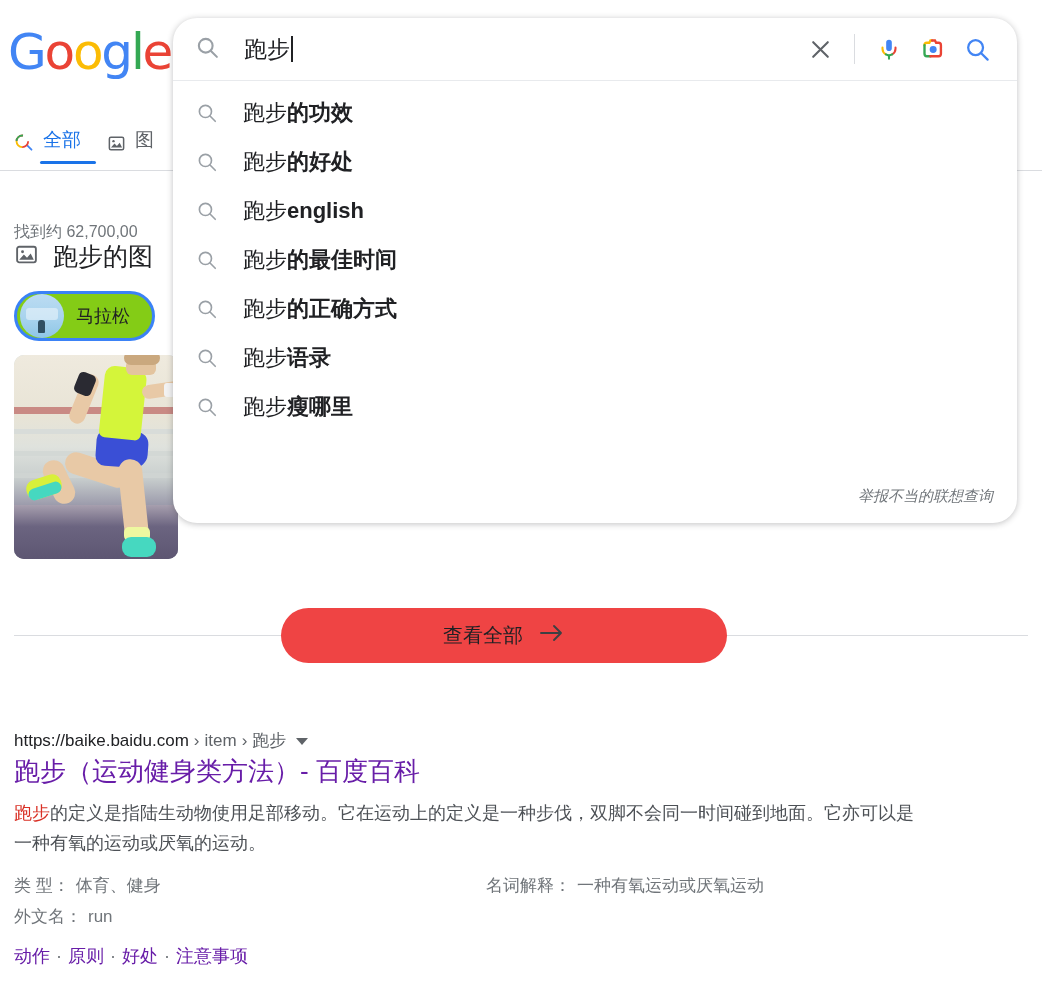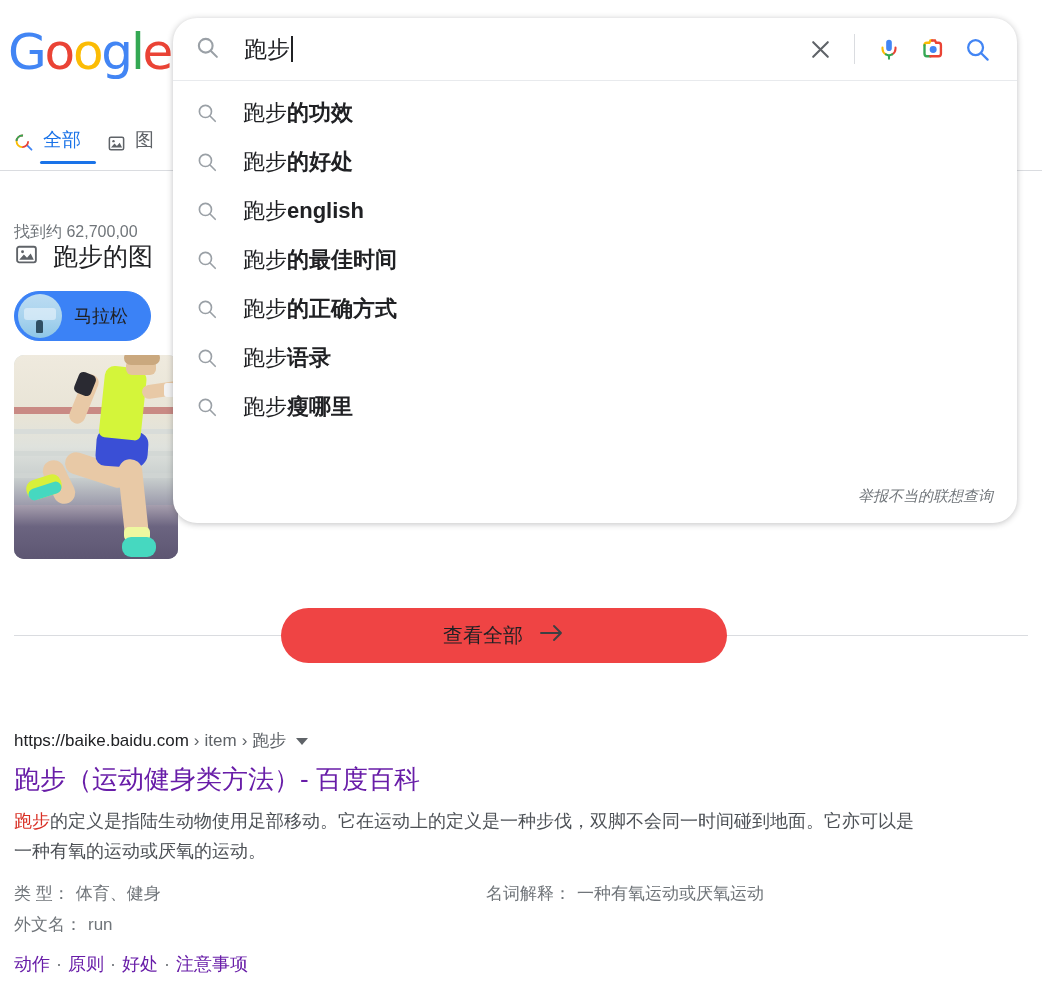--- a/index.html
+++ b/index.html
@@ -108,23 +108,23 @@
     padding-left: 14px;
     margin-top: 15px;
     height: 50px;
   }
   .chip {
     display: flex;
     align-items: center;
     gap: 12px;
     height: 50px;
     padding: 0 22px 0 3px;
-    border: 1px solid #3b82f6;
+    border: 3px solid #3b82f6;
     border-radius: 25px;
-    background: #3b82f6;
+    background: #84cc16;
     font-size: 18px;
     color: #202124;
     white-space: nowrap;
   }
   .chip-thumb {
     width: 44px; height: 44px;
     border-radius: 50%;
     overflow: hidden;
     flex: 0 0 auto;
     position: relative;
@@ -232,21 +232,20 @@
   #result-url .sep { color: #5f6368; padding: 0 5px; }
   #result-url .caret {
     display: inline-block;
     margin-left: 10px;
     width: 0; height: 0;
     border-left: 6px solid transparent;
     border-right: 6px solid transparent;
     border-top: 7px solid #5f6368;
   }
   #result-title {
-    margin-top: 8px;
     font-size: 26px;
     line-height: 34px;
     color: #681da8;
     cursor: pointer;
     white-space: nowrap;
   }
   #result-snippet {
     margin-top: 10px;
     font-size: 18px;
     line-height: 30px;

